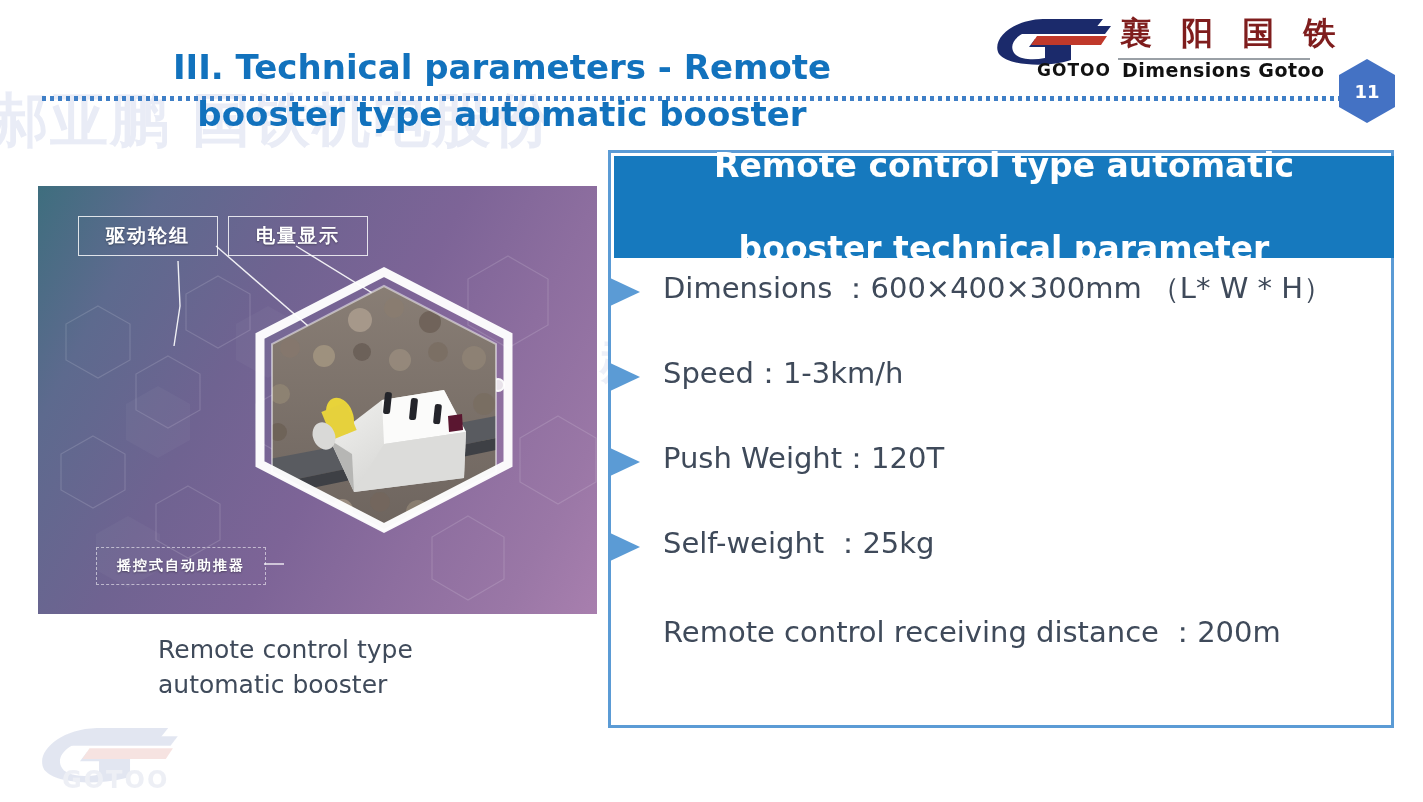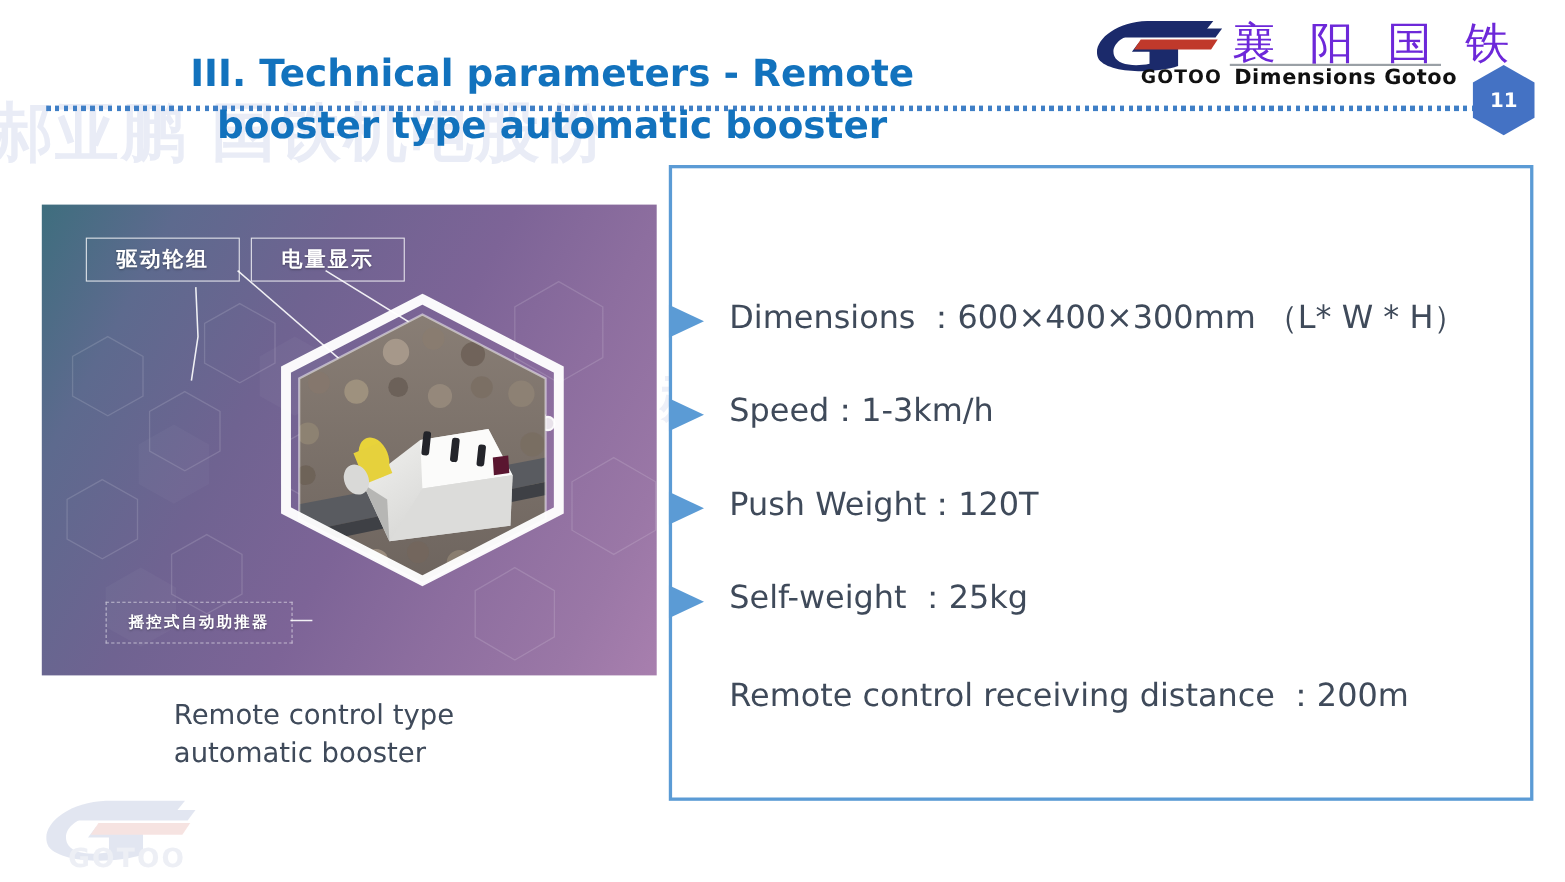--- a/index.html
+++ b/index.html
@@ -26,21 +26,21 @@
     text-align:center;z-index:6;
   }
   .dotline{
     position:absolute;left:42px;top:96px;width:1313px;height:5px;z-index:3;
     background-image:repeating-linear-gradient(to right,#3f7fc6 0px,#3f7fc6 4px,transparent 4px,transparent 8px);
   }
   
   .logo-top{position:absolute;left:985px;top:14px;width:320px;height:70px;z-index:7;}
   .logo-cn{
     position:absolute;left:135px;top:-2px;font-family:"DejaVu Sans", sans-serif;
-    font-size:40px;font-weight:normal;color:#6d28d9;letter-spacing:9px;white-space:nowrap;
+    font-size:32px;font-weight:bold;color:#7f1d1d;letter-spacing:9px;white-space:nowrap;
   }
   .logo-cn-underline{position:absolute;left:133px;top:44px;width:192px;height:2px;background:#9aa0a6;}
   .logo-en{
     position:absolute;left:137px;top:45px;font-family:"DejaVu Sans", sans-serif;
     font-size:19px;font-weight:bold;color:#111;letter-spacing:0.5px;white-space:nowrap;
   }
   .logo-gotoo{
     position:absolute;left:52px;top:46px;font-family:"DejaVu Sans", sans-serif;
     font-size:17px;font-weight:bold;color:#111;letter-spacing:1px;
   }
@@ -254,20 +254,26 @@
   </div>
 
   <div class="caption">
     <span>Remote control type</span><br>
     <span>automatic booster</span>
   </div>
 
   <div class="wm wm-mid">郝亚鹏 国铁机电股份</div>
 
   <div class="panel">
+    <div class="panel-head">
+      <span>
+        <span>Remote control type automatic</span><br>
+        <span>booster technical parameter</span>
+      </span>
+    </div>
     <div class="rows">
 
       <div class="row">
         <svg class="bullet" viewBox="0 0 32 30">
           <polygon points="0,0 32,15 0,30" fill="#5b9bd5"></polygon>
         </svg>
         <div class="txt">Dimensions ：600×400×300mm （L* W * H）</div>
       </div>
 
       <div class="row">

